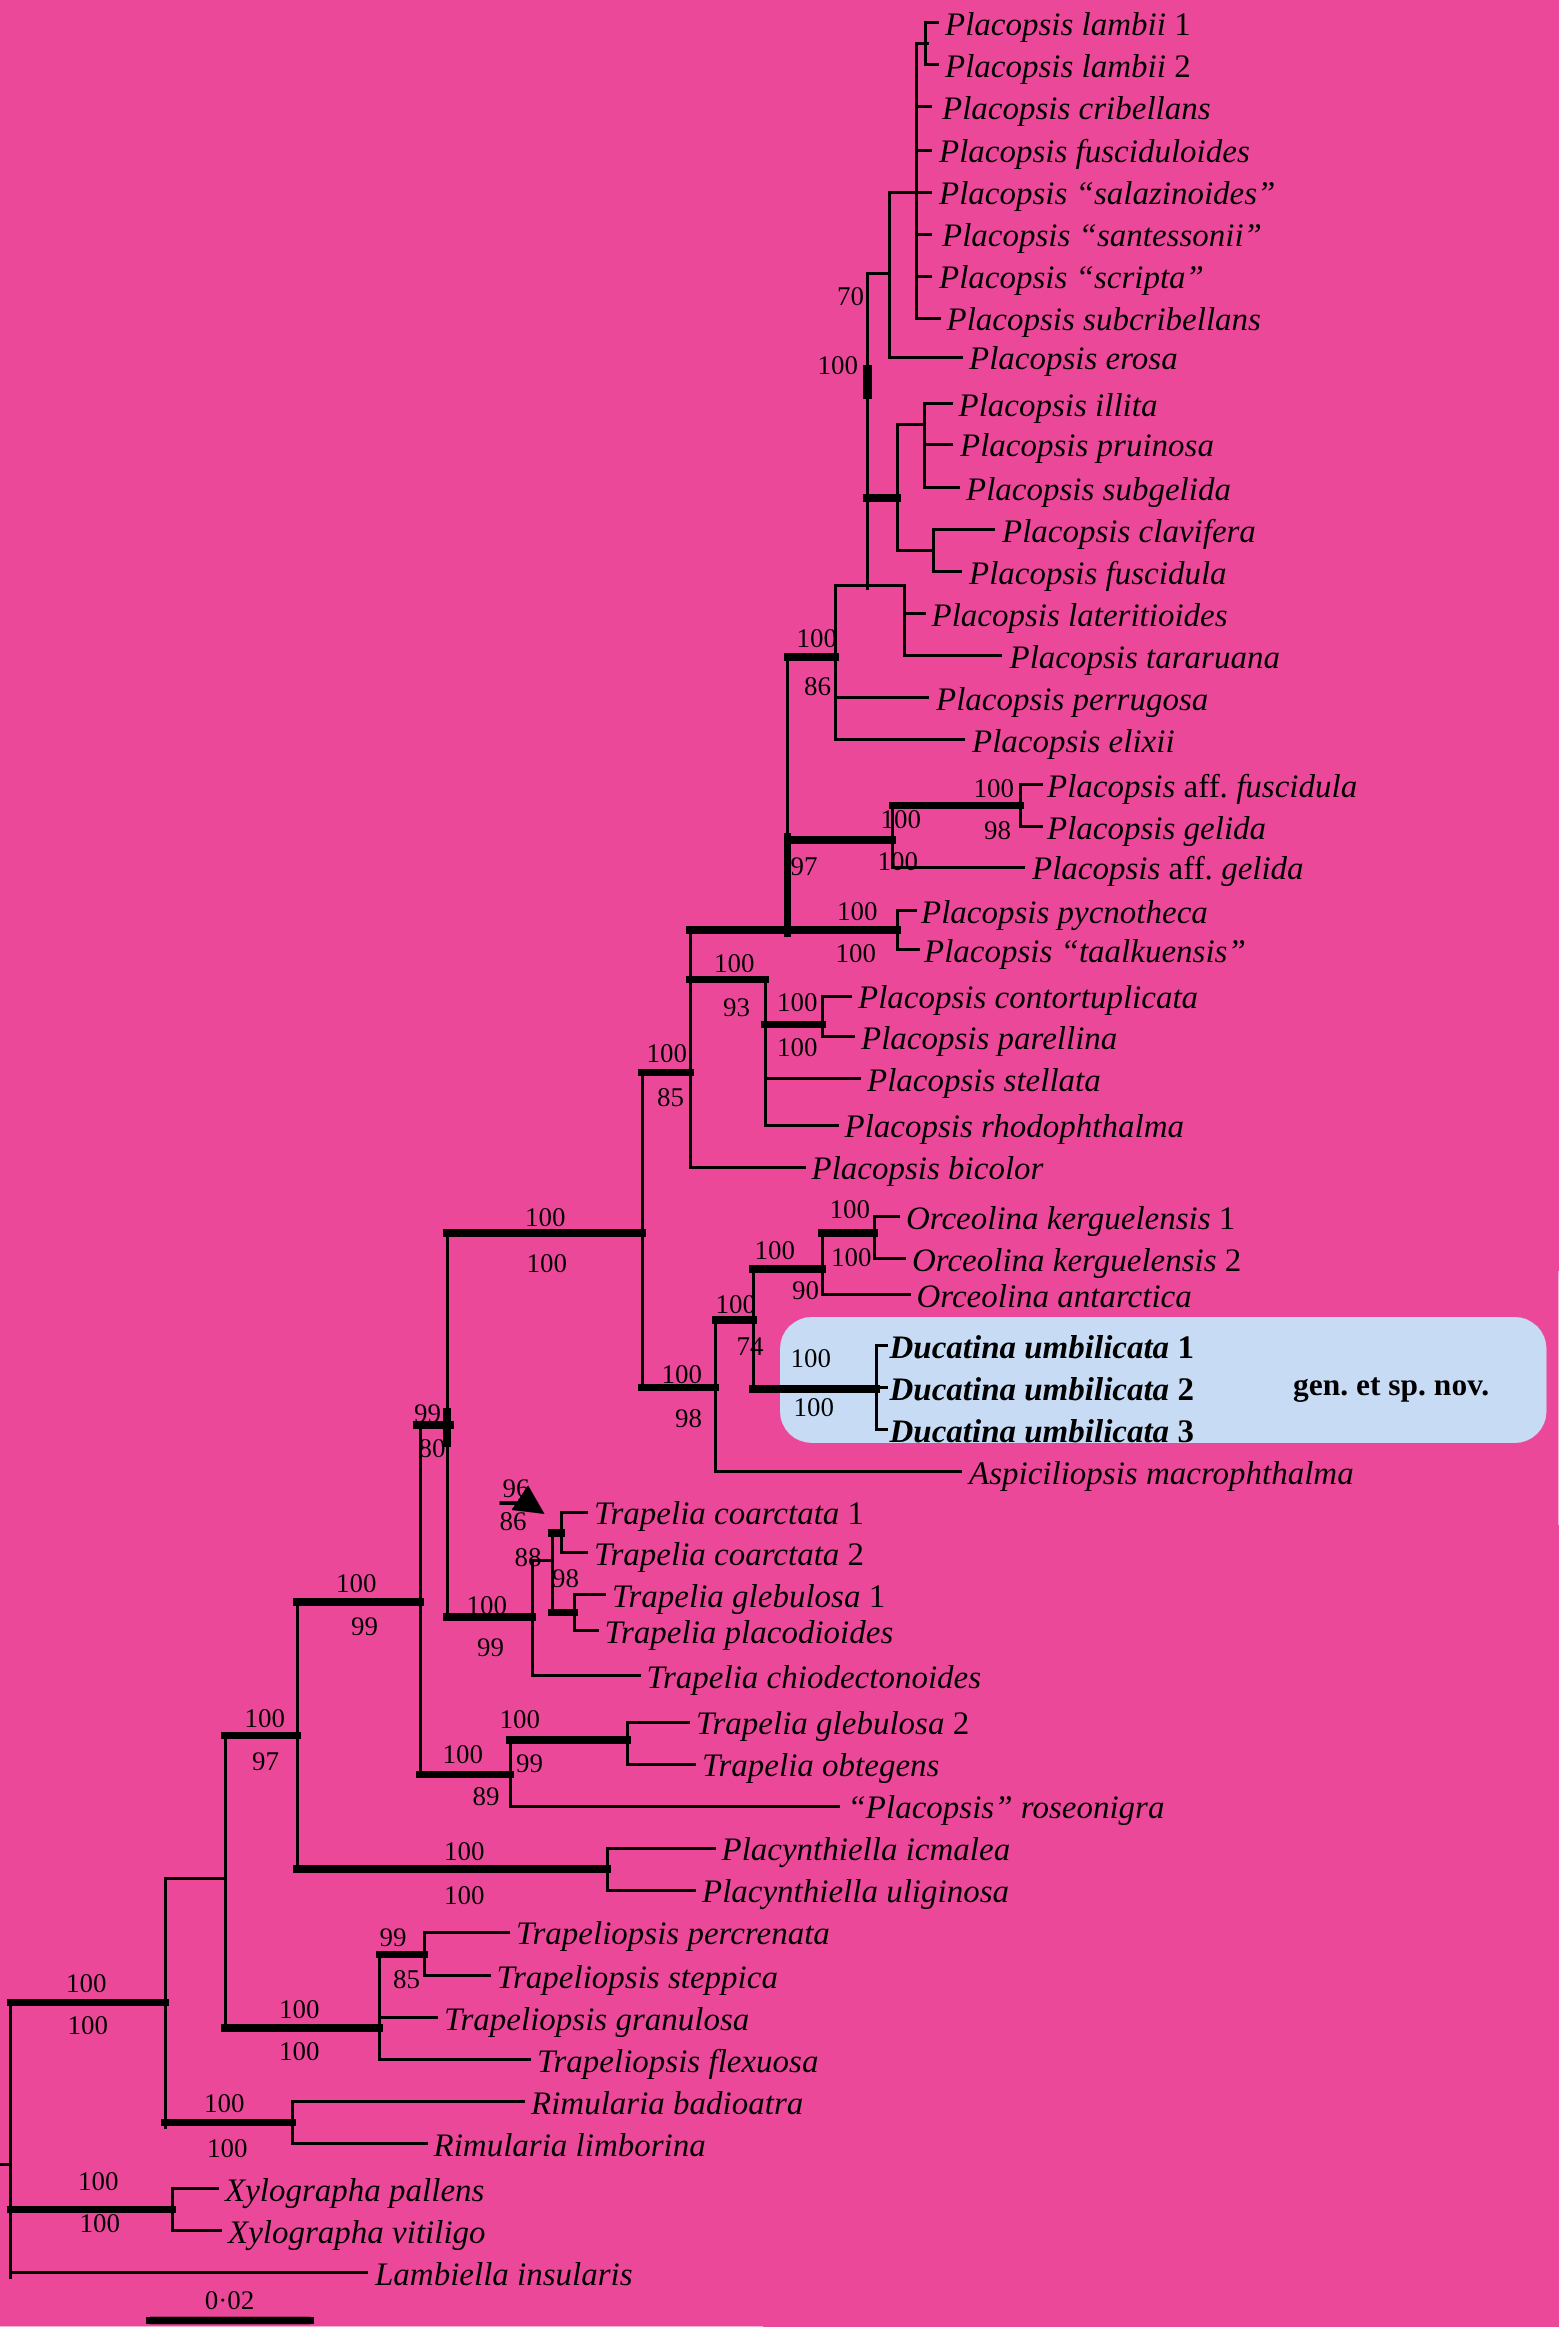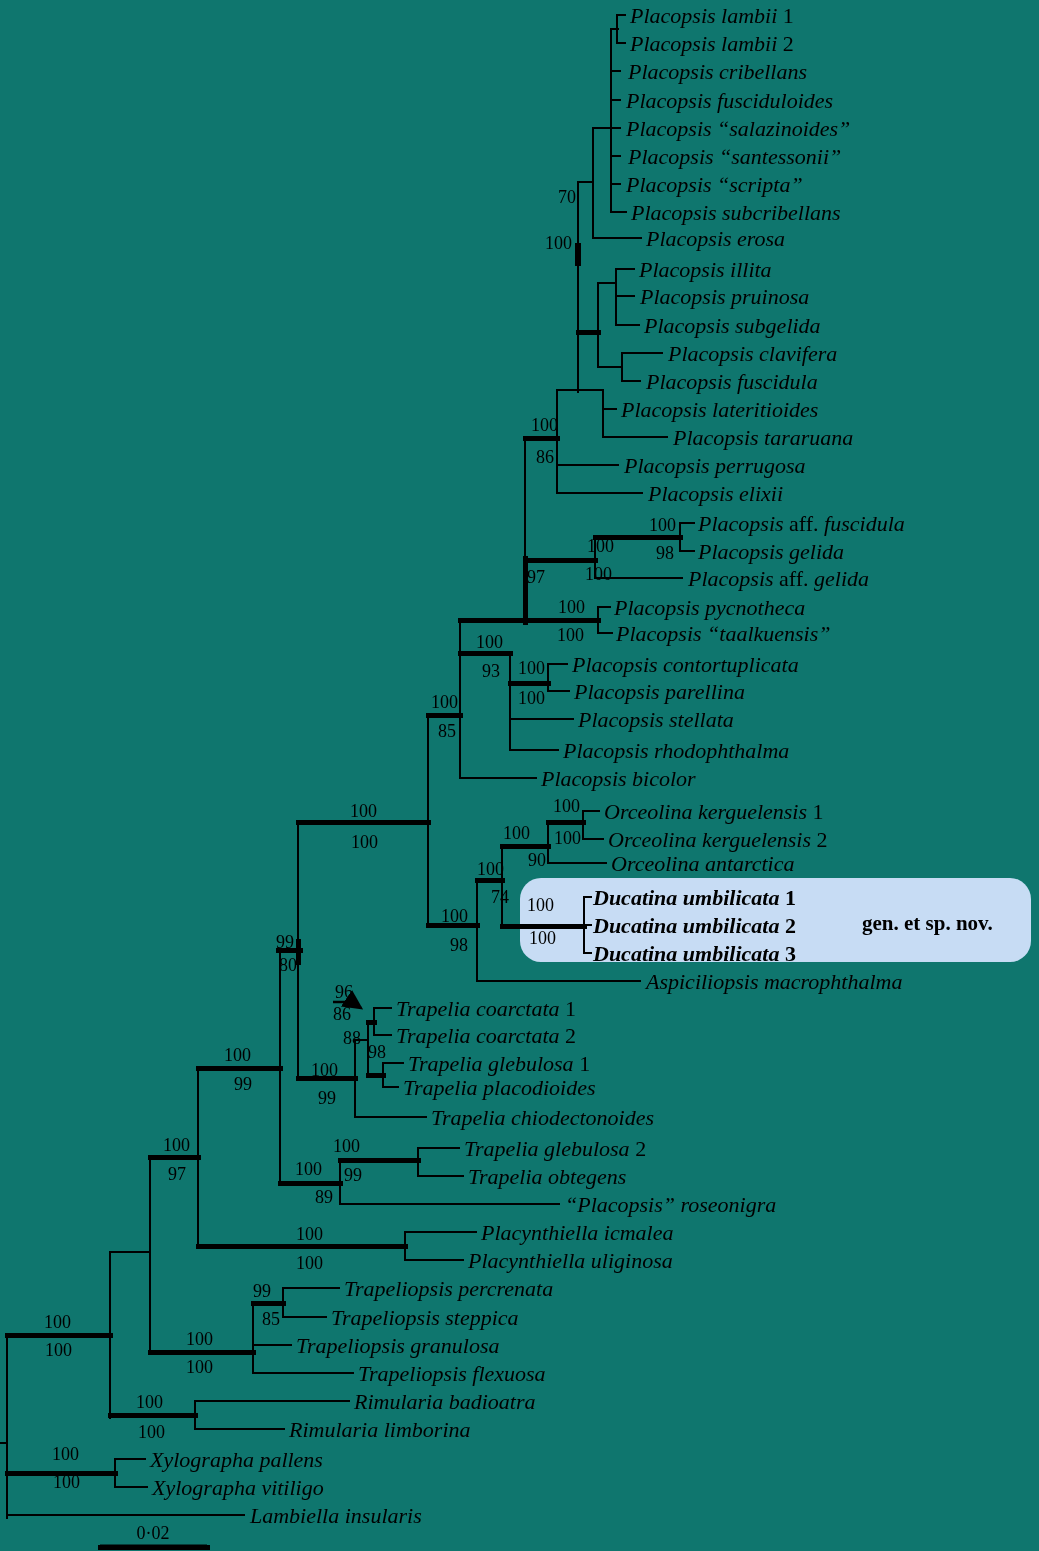--- a/index.html
+++ b/index.html
@@ -1,16 +1,16 @@
 <!DOCTYPE html>
 <html><head>
 <meta charset="utf-8">
 <style>
   html,body{margin:0;padding:0;background:#ffffff;}
-  .stage{position:relative;width:1039px;height:1551px;background:#0f766e;overflow:hidden;}
+  .stage{position:relative;width:1039px;height:1551px;background:#ec4899;overflow:hidden;}
   svg text{fill:#000;}
   .tip{font-family:"Liberation Serif","DejaVu Serif",serif;font-size:22px;}
   .tip .it{font-style:italic;}
   .tip .rm{font-style:normal;}
   .tip .b{font-weight:bold;}
   .sup{font-family:"Liberation Serif","DejaVu Serif",serif;font-size:18px;font-style:normal;}
   .annot{font-family:"Liberation Serif","DejaVu Serif",serif;font-size:21px;font-weight:bold;}
   .scalelab{font-family:"Liberation Serif","DejaVu Serif",serif;font-size:18px;}
 </style>
 </head>

